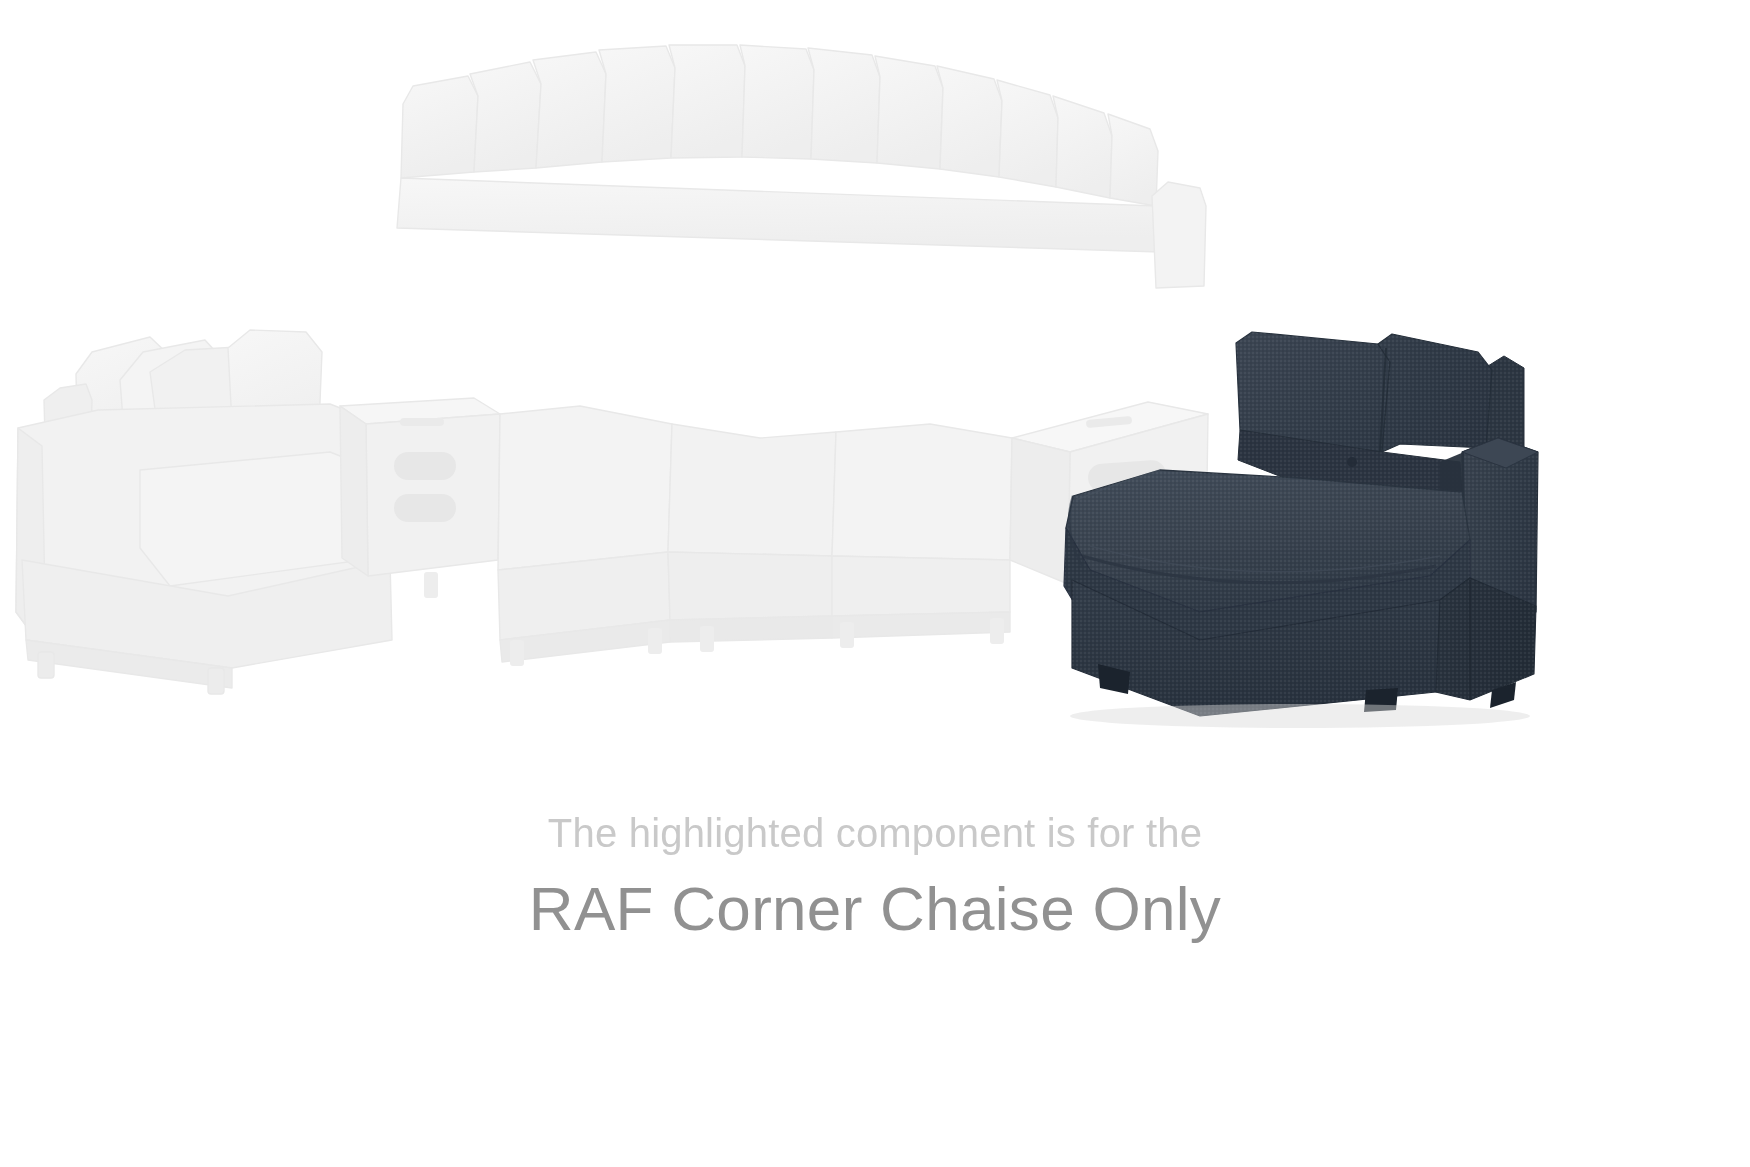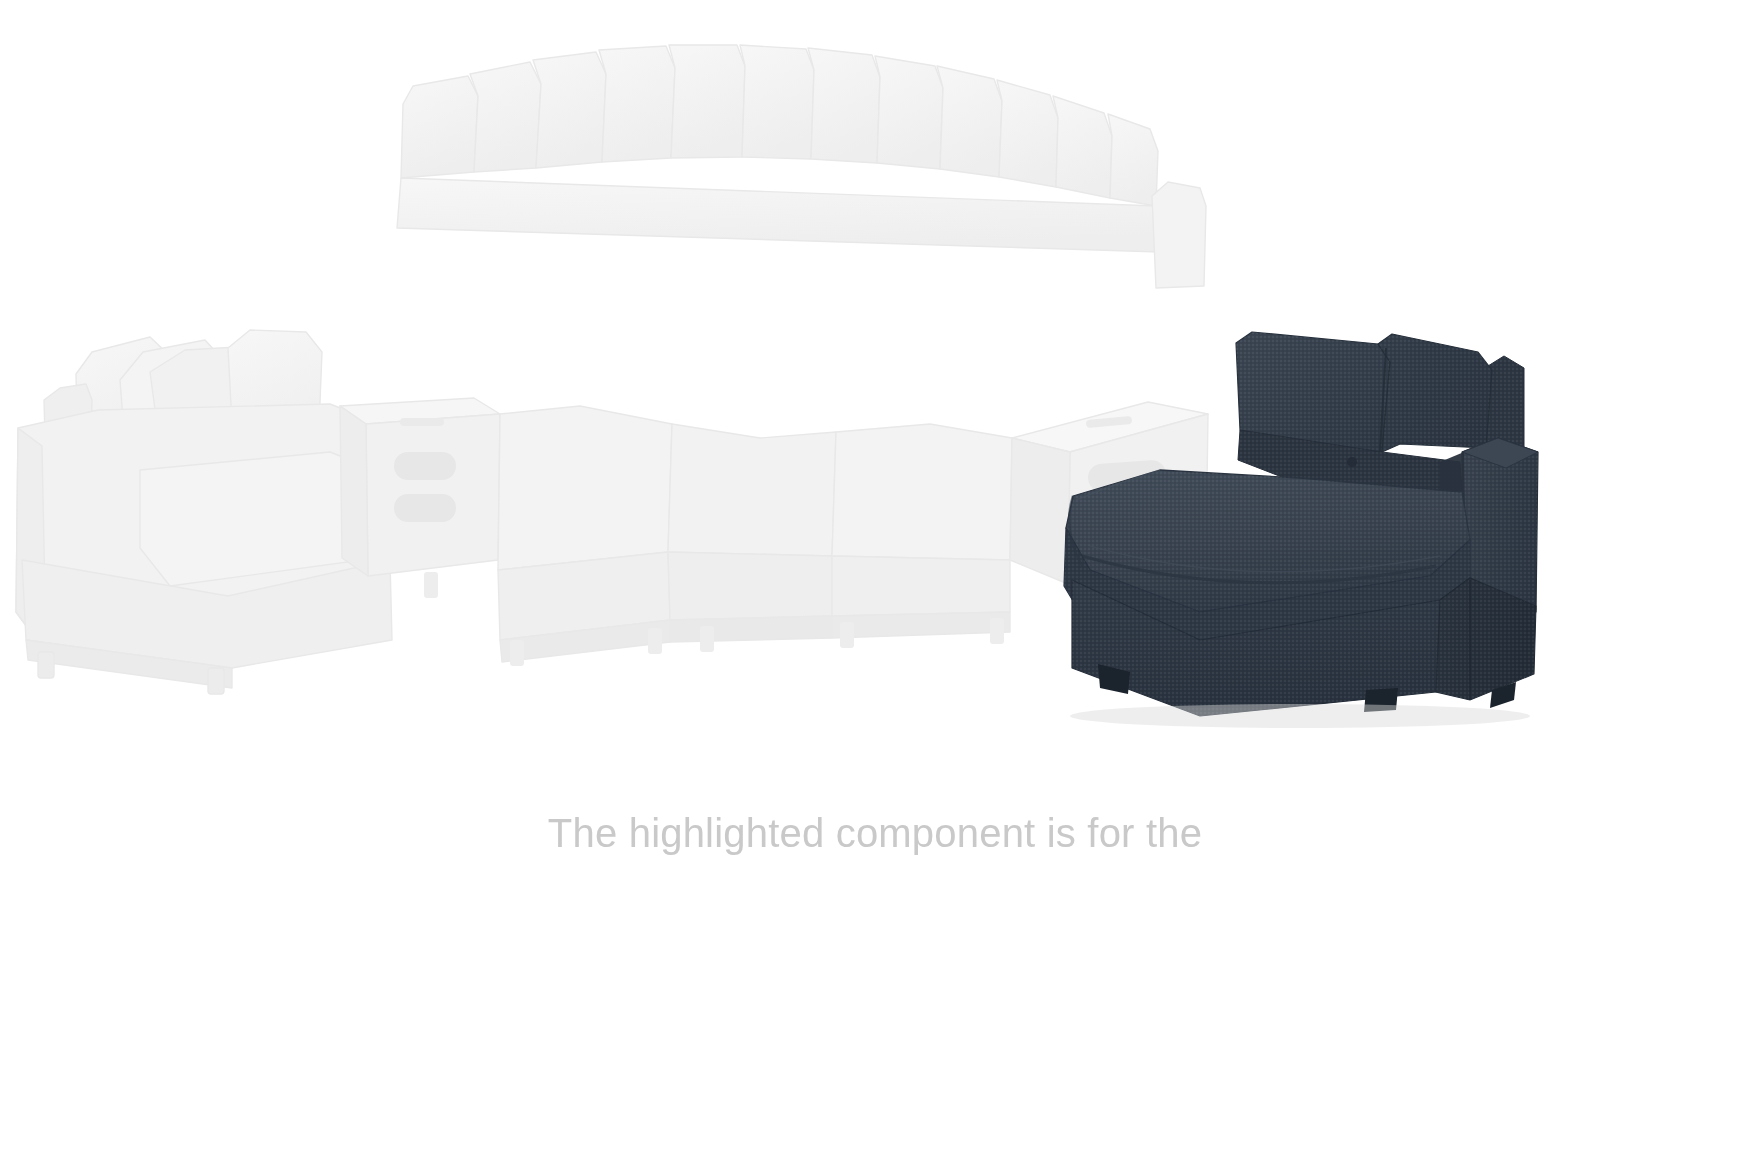--- a/index.html
+++ b/index.html
@@ -261,13 +261,14 @@
       <path d="M1160,470 Q1120,482 1076,500" stroke="#4a5462" stroke-width="1.8" fill="none" opacity="0.45"></path>
 
       <ellipse cx="1300" cy="716" rx="230" ry="12" fill="#d9d9d9" opacity="0.45"></ellipse>
     </g>
 
   </svg>
 </div>
 
 <div id="caption-block">
   <p class="caption-lead">The highlighted component is for the</p>
+  <p class="caption-headline">RAF Corner Chaise Only</p>
 </div>
 
 </body></html>

